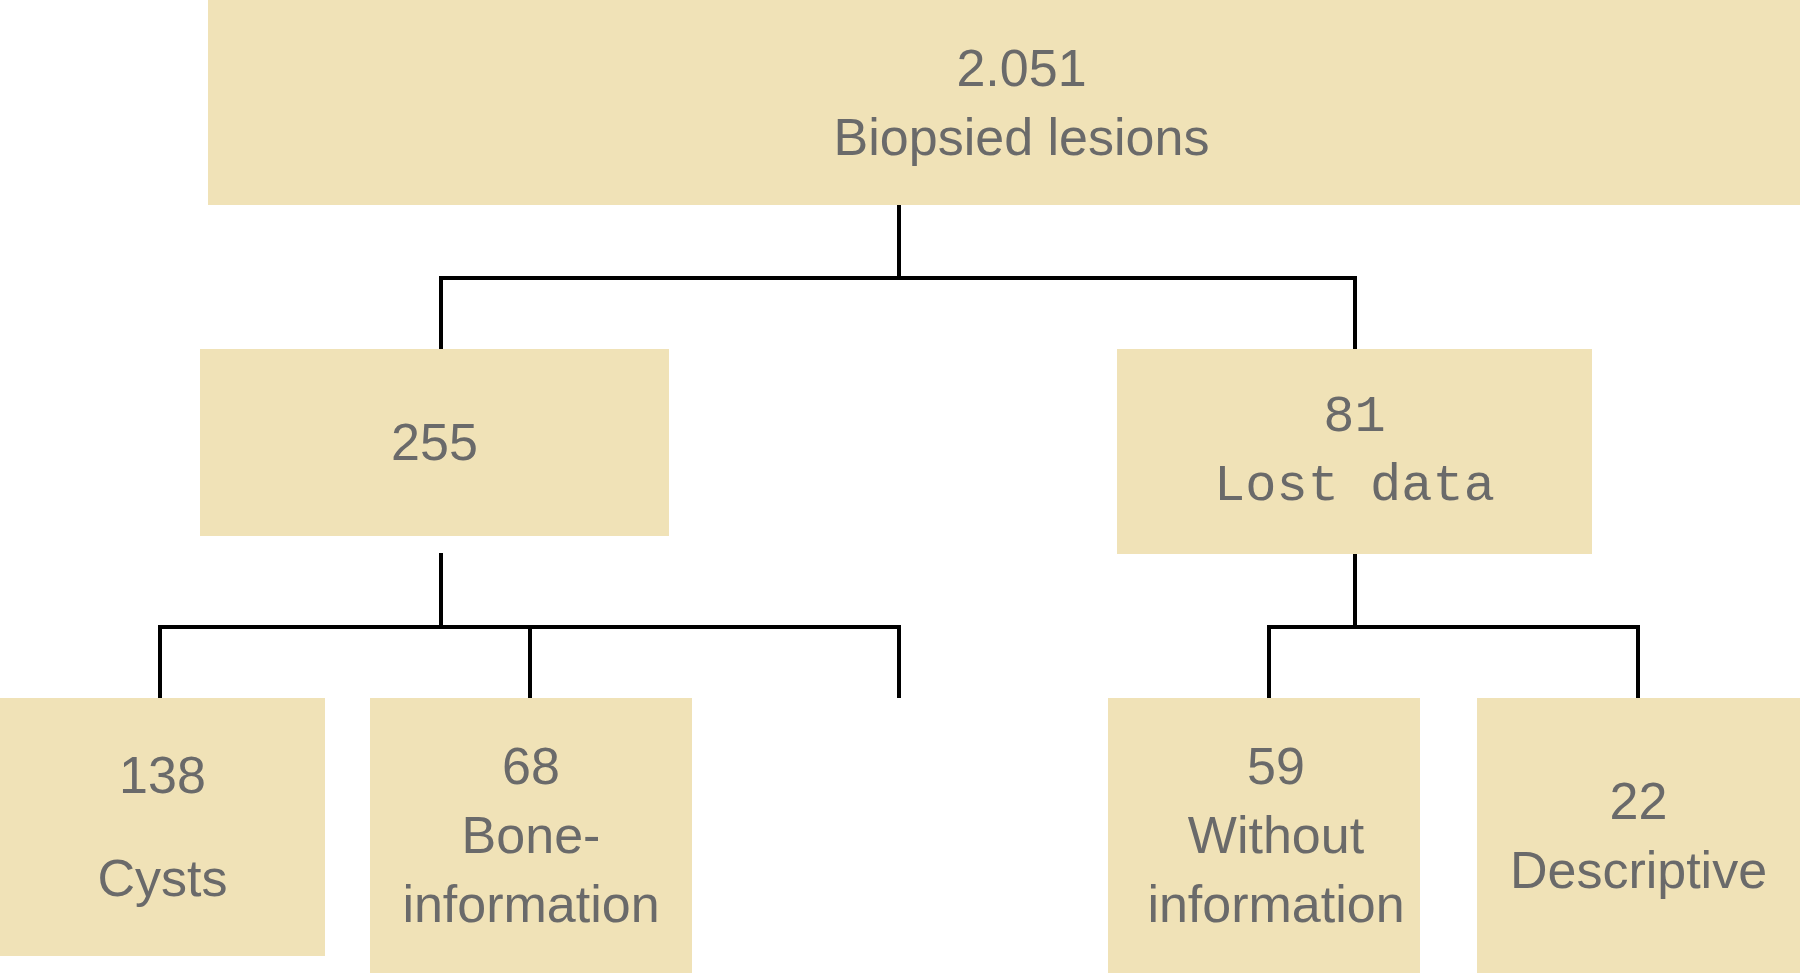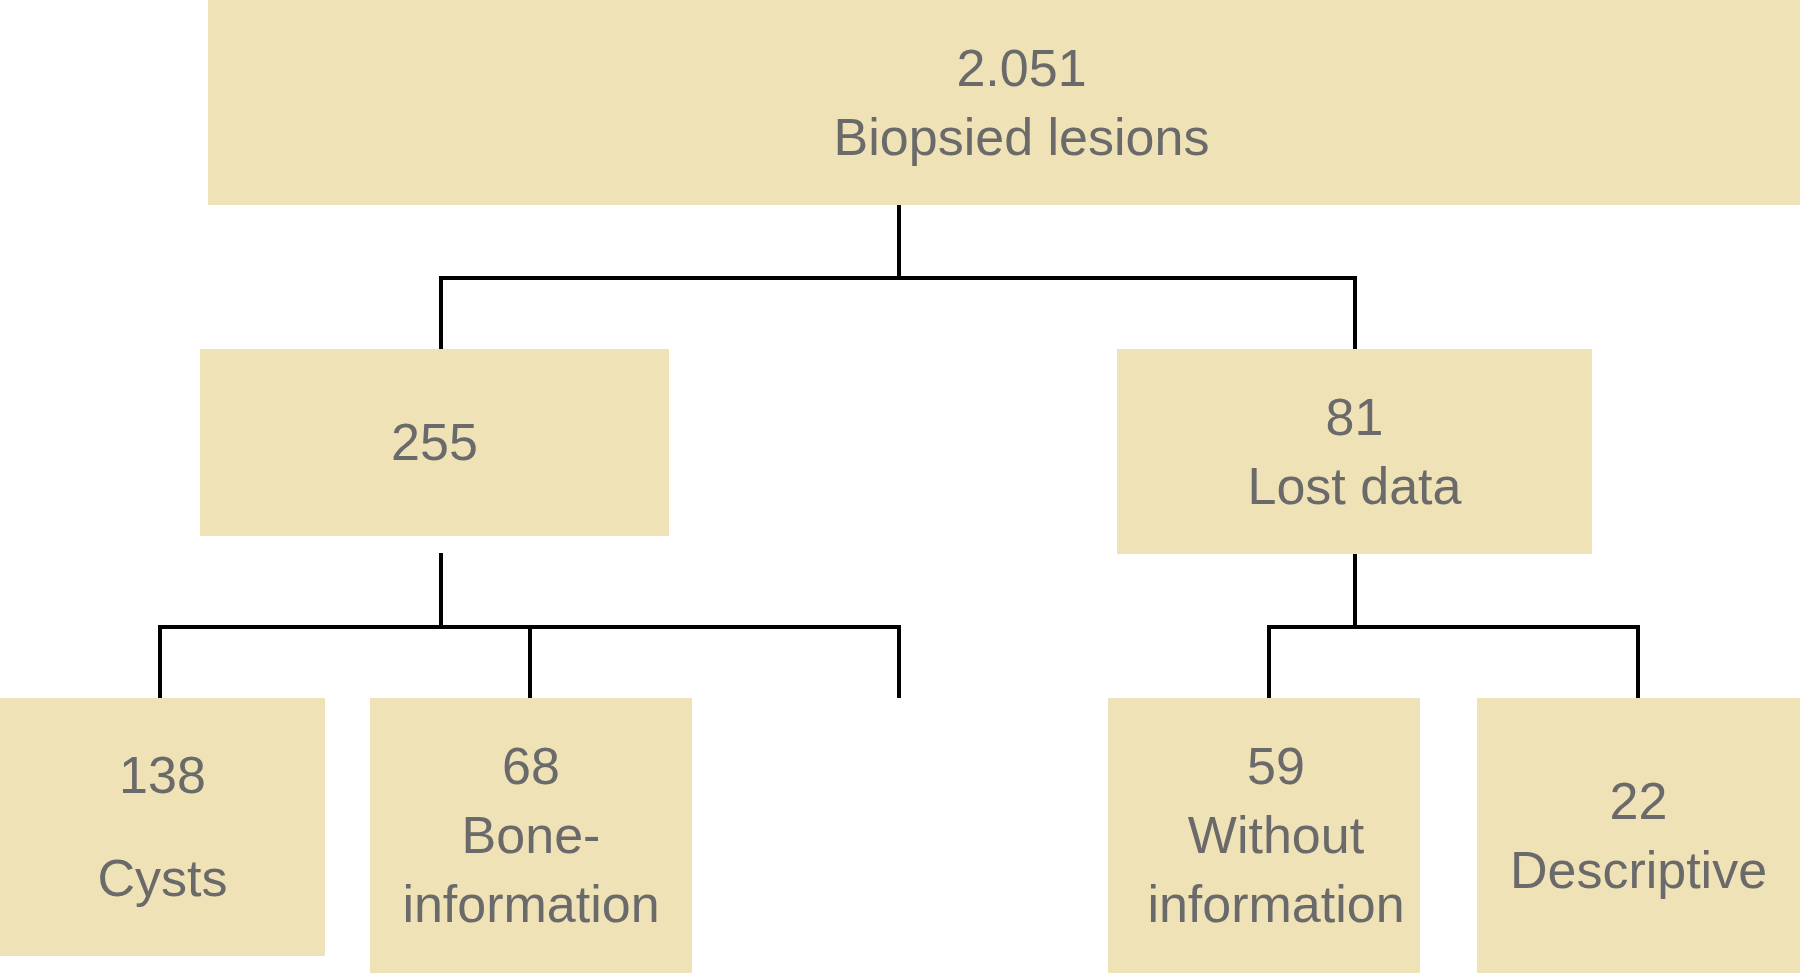--- a/index.html
+++ b/index.html
@@ -31,21 +31,21 @@
     white-space: pre-line;
   }
   .line {
     position: absolute;
     background: var(--connector, #000000);
   }
 
   
   #node-root        { left: 208px;  top: 0;     width: 1627px; height: 205px; }
   #node-included    { left: 200px;  top: 349px; width: 469px;  height: 187px; }
-  #node-lost        { left: 1117px; top: 349px; width: 475px;  height: 205px; }
+  #node-lost        { left: 1117px; top: 349px; width: 475px;  height: 205px; font-family: Liberation Mono, monospace; }
   #node-cysts       { left: 0;      top: 698px; width: 325px;  height: 258px; gap: 34px; }
   #node-bone        { left: 370px;  top: 698px; width: 322px;  height: 275px; }
   #node-tumours     { left: 738px;  top: 698px; width: 322px;  height: 275px; }
   #node-without     { left: 1108px; top: 698px; width: 288px;  height: 275px; padding-left: 24px; }
   #node-descriptive { left: 1477px; top: 698px; width: 323px;  height: 275px; }
 
   
   #c-root-stem       { left: 897px;  top: 205px; width: 4px;   height: 75px; }
   #c-root-bar        { left: 439px;  top: 276px; width: 918px; height: 4px; }
   #c-root-drop-left  { left: 439px;  top: 276px; width: 4px;   height: 73px; }

